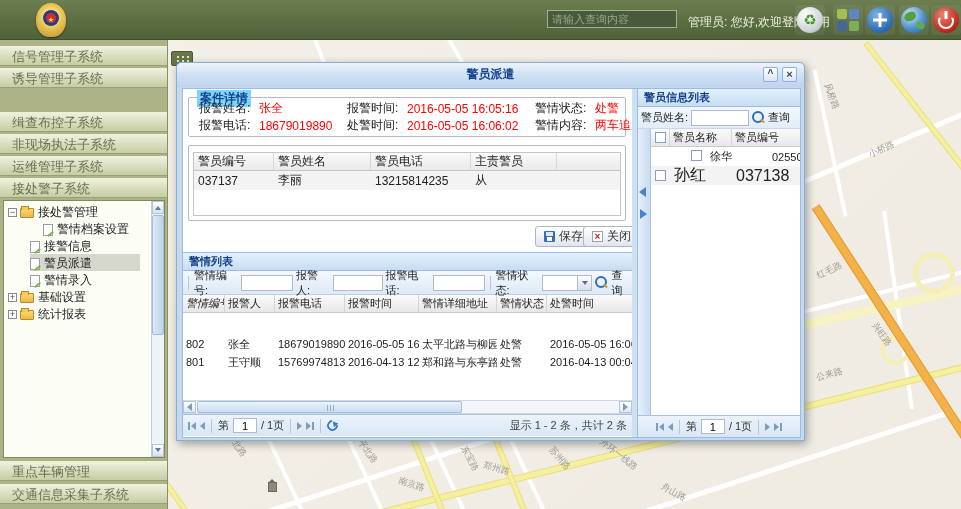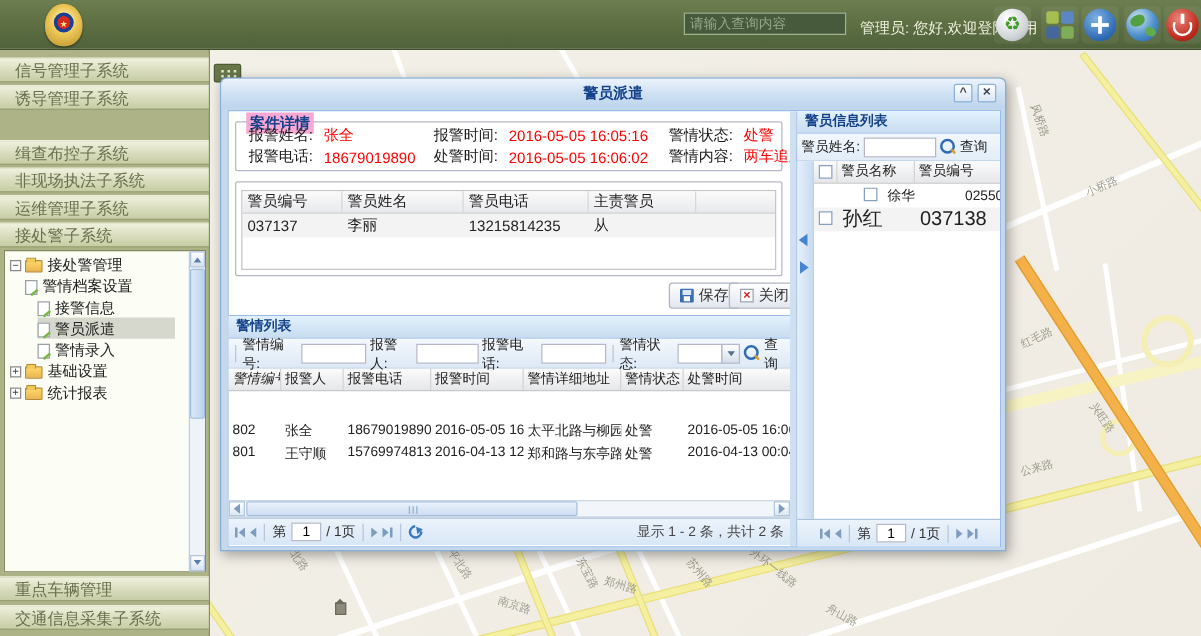--- a/index.html
+++ b/index.html
@@ -97,21 +97,21 @@
     color:#15428b;line-height:23px;background:linear-gradient(#ecf3fc,#cfe1f3 50%,#bdd4ec);border-radius:5px 5px 0 0;}
   .win-tool{position:absolute;top:4px;width:15px;height:15px;background:linear-gradient(#fefefe,#d8e6f4);
     border:1px solid #8cb0d8;border-radius:2px;font-size:9px;line-height:12px;text-align:center;color:#445;
     font-weight:bold;cursor:pointer;}
   .wt-collapse{right:26px;} .wt-collapse::before{content:'^';font-size:10px;}
   .wt-close{right:7px;} .wt-close::before{content:'×';font-size:11px;}
   .win-body{position:absolute;left:5px;top:25px;width:619px;height:350px;background:#fff;border:1px solid #99bbe8;}
 
   
   .fs{position:absolute;border:1px solid #b5b8c8;border-radius:2px;}
-  .fs-legend{position:absolute;top:-8px;left:8px;background:#f9a8d4;padding:0 3px;font-size:12px;font-weight:bold;color:#15428b;}
+  .fs-legend{position:absolute;top:-8px;left:8px;background:#7dd3fc;padding:0 3px;font-size:12px;font-weight:bold;color:#15428b;}
   .fs-note{font-weight:normal;color:#667;font-size:11px;}
   .case-row{position:absolute;left:10px;right:4px;height:15px;font-size:12px;display:flex;align-items:center;}
   .lab{color:#1a1a1a;flex:none;}
   .val{color:#f00;flex:none;}
 
   
   .ghead{display:flex;background:linear-gradient(#fbfbfb,#e8e9ec);border-bottom:1px solid #c5c5c5;
     font-size:12px;color:#222;height:18px;align-items:center;}
   .ghead span{padding:0 4px;border-right:1px solid #d8d8d8;height:100%;line-height:17px;overflow:hidden;white-space:nowrap;}
   .grow{display:flex;font-size:12px;color:#222;height:19px;align-items:center;}
@@ -266,21 +266,21 @@
     <div class="sb-item" style="top:116px;">运维管理子系统</div>
     <div class="sb-item" style="top:138px;">接处警子系统</div>
 
     <div class="sb-tree">
       <div class="tree-sel"></div>
       <div class="tree-row" style="top:3px;left:0;">
         <span class="exp">−</span>
         <span class="folder"></span>
         <span>接处警管理</span>
       </div>
-      <div class="tree-row" style="top:20px;left:16px;justify-content:flex-end;">
+      <div class="tree-row" style="top:20px;left:39px;justify-content:flex-end;">
         <span class="leaf"></span>
         <span>警情档案设置</span>
       </div>
       <div class="tree-row" style="top:37px;left:26px;">
         <span class="leaf"></span>
         <span>接警信息</span>
       </div>
       <div class="tree-row" style="top:54px;left:26px;">
         <span class="leaf"></span>
         <span>警员派遣</span>

